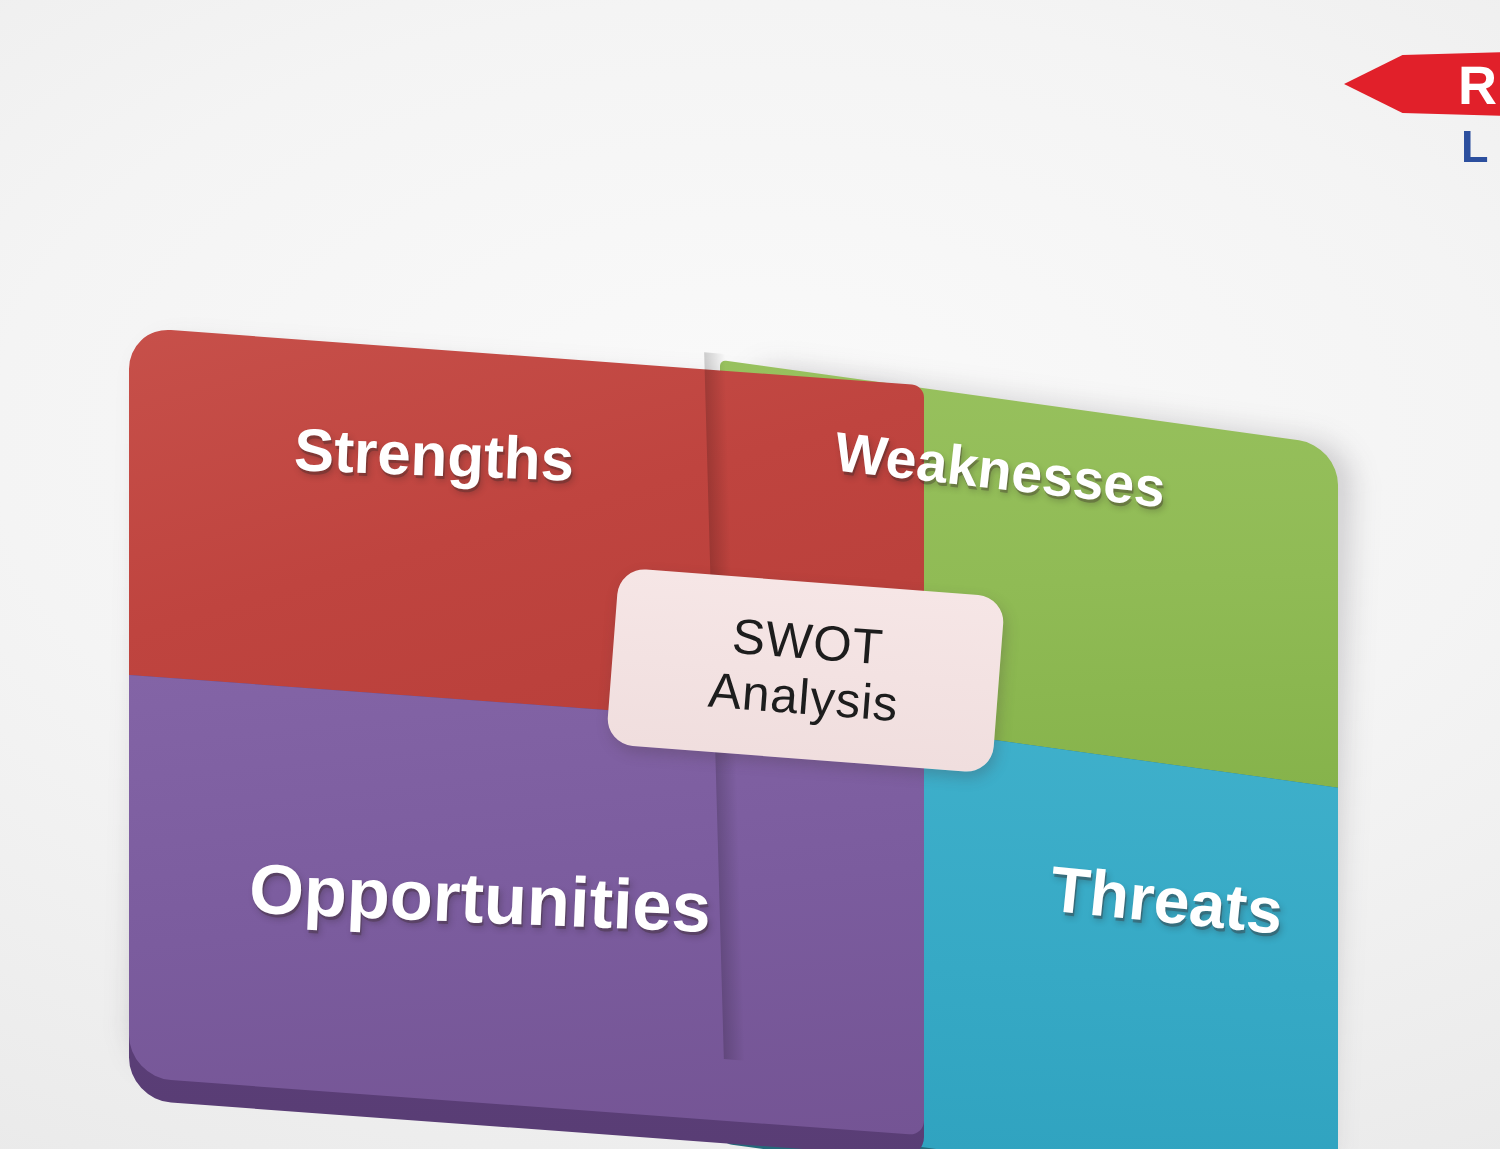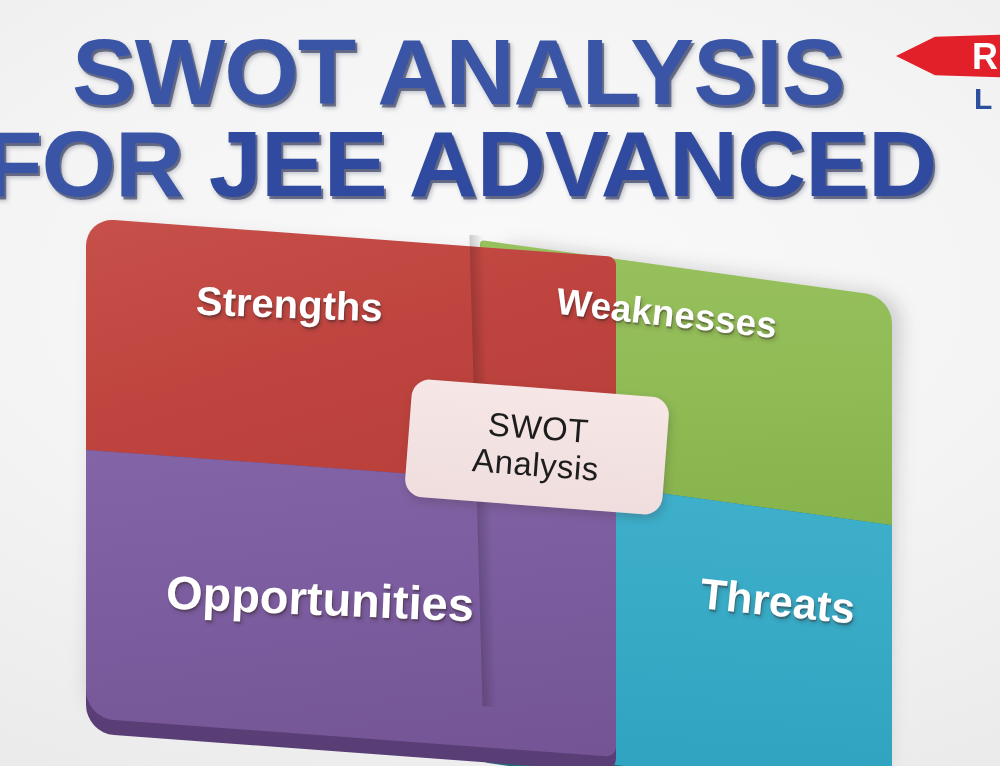--- a/index.html
+++ b/index.html
@@ -291,24 +291,20 @@
     font-weight: normal;
     line-height: 1.12;
     letter-spacing: 0.5px;
   }
 </style>
 </head>
 <body>
 
 <div id="poster">
 
-  <div id="title-block">
-    <div class="title-line" id="title-line-1">SWOT ANALYSIS</div>
-    <div class="title-line" id="title-line-2"><span>FOR </span><span class="kw">JEE ADVANCED</span></div>
-  </div>
 
   <div id="brand-logo">
     <div id="brand-pennant">
       <div id="brand-pennant-shape"></div>
     </div>
     <div id="brand-letter">R</div>
     <div id="brand-subletter">L</div>
   </div>
 
   <div id="swot-stage">

